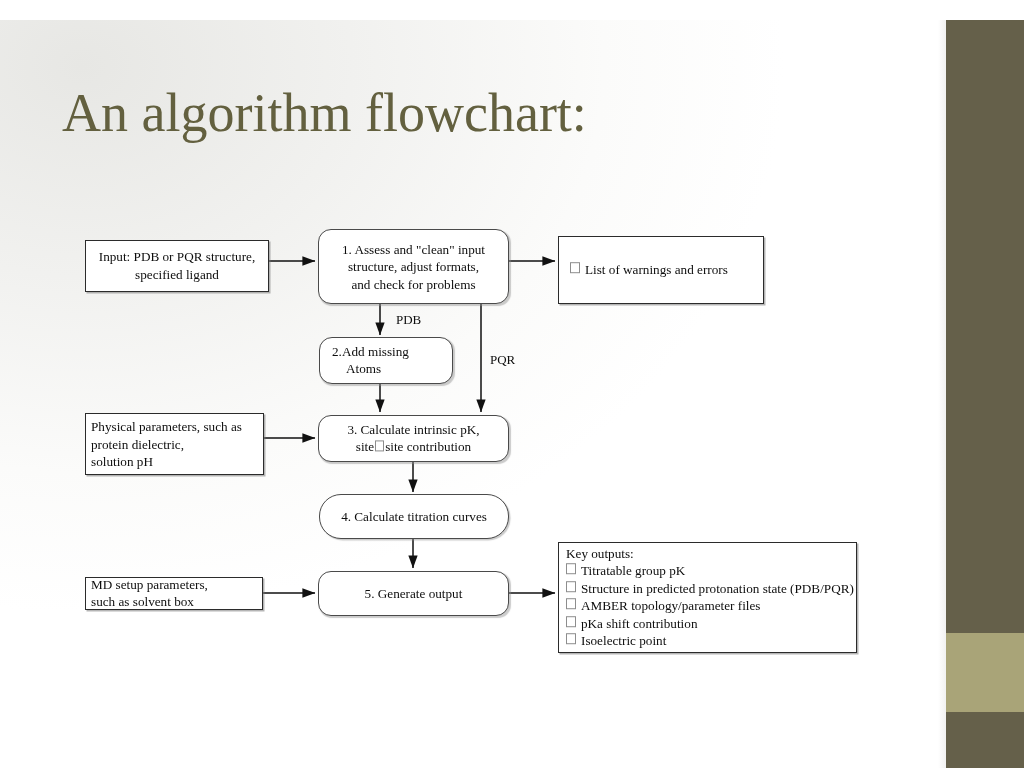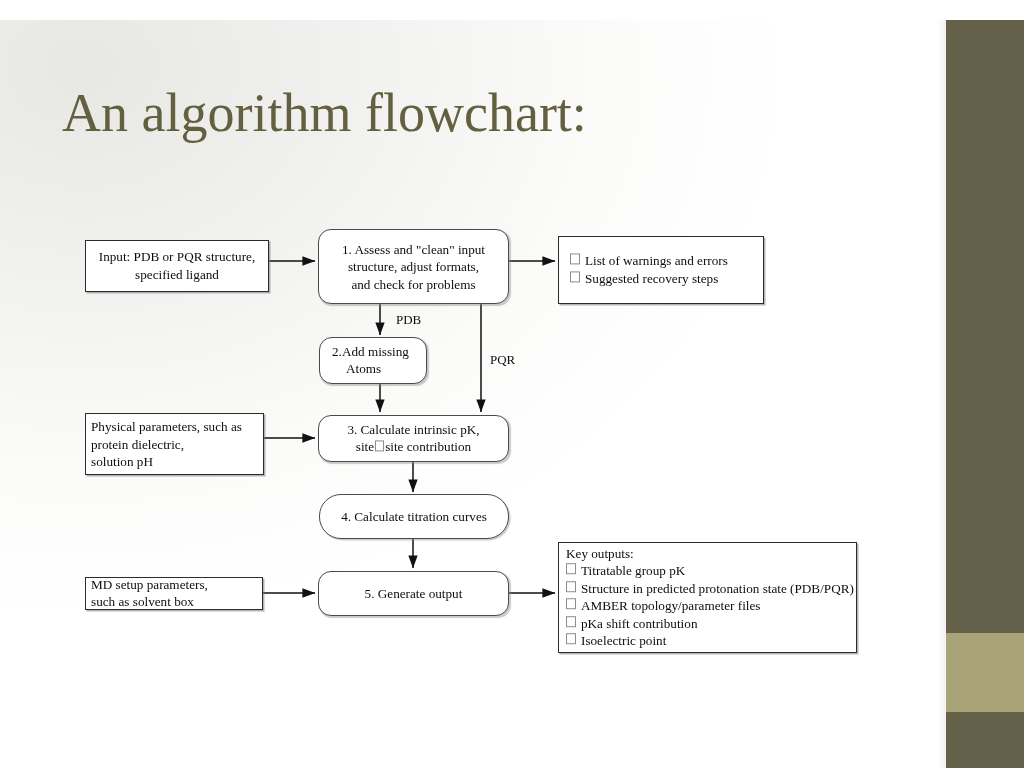--- a/index.html
+++ b/index.html
@@ -183,29 +183,28 @@
       <div class="node-inner center">
         <span class="ln">1. Assess and "clean" input</span>
         <span class="ln">structure, adjust formats,</span>
         <span class="ln">and check for problems</span>
       </div>
     </div>
 
     <div class="node box-sharp" style="left:558px;top:216px;width:206px;height:68px;">
       <div class="node-inner left indent-left">
         <span class="ln"><span class="bullet-box"></span><span>List of warnings and errors</span></span>
-        <span class="ln"><span class="bullet-box"></span><span>Suggested recovery steps</span></span>
       </div>
     </div>
 
     <div class="edge-label" style="left:396px;top:292px;">PDB</div>
 
     <div class="edge-label" style="left:490px;top:332px;">PQR</div>
 
-    <div class="node box-round" style="left:319px;top:317px;width:108px;height:47px;">
+    <div class="node box-round" style="left:319px;top:317px;width:134px;height:47px;">
       <div class="node-inner left" style="padding-left:12px;">
         <span class="ln">2.Add missing</span>
         <span class="ln" style="padding-left:14px;">Atoms</span>
       </div>
     </div>
 
     <div class="node box-sharp" style="left:85px;top:393px;width:179px;height:62px;">
       <div class="node-inner left" style="padding-left:5px;">
         <span class="ln">Physical parameters, such as</span>
         <span class="ln">protein dielectric,</span>

